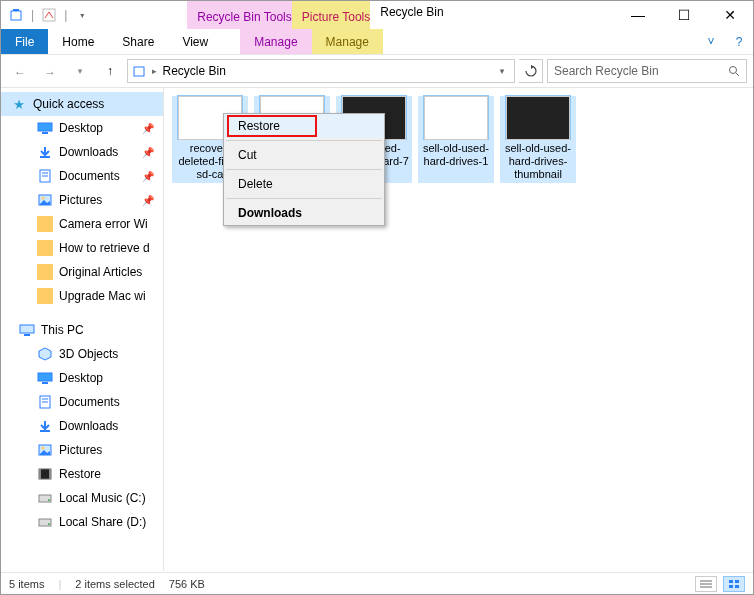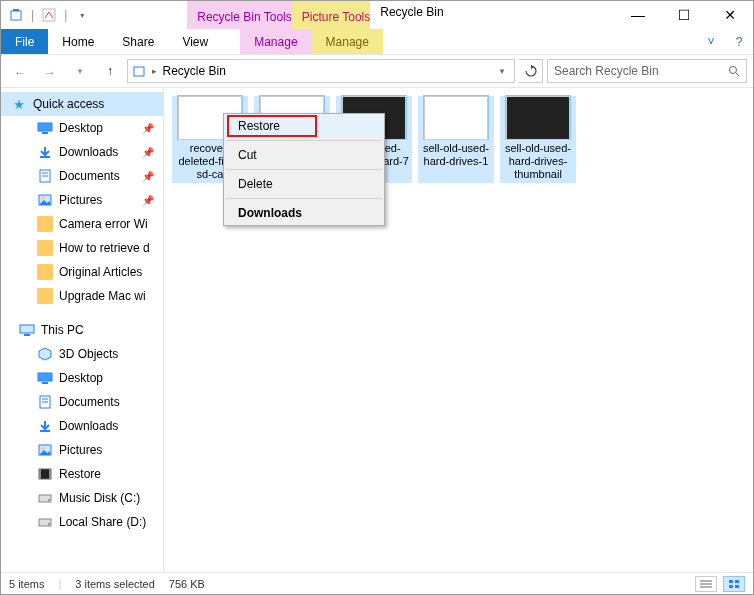--- a/index.html
+++ b/index.html
@@ -304,21 +304,21 @@
           </span>
           <span>Restore</span>
         </div>
         <div class="side-item lvl1">
           <span class="ico disk">
             <svg width="14" height="12">
               <rect x="1" y="3" width="12" height="7" fill="#ddd" stroke="#888"></rect>
               <circle cx="11" cy="8" r="1" fill="#4a4"></circle>
             </svg>
           </span>
-          <span>Music Disk (C:)</span>
+          <span>Local Music (C:)</span>
         </div>
         <div class="side-item lvl1">
           <span class="ico disk">
             <svg width="14" height="12">
               <rect x="1" y="3" width="12" height="7" fill="#ddd" stroke="#888"></rect>
               <circle cx="11" cy="8" r="1" fill="#4a4"></circle>
             </svg>
           </span>
           <span>Local Share (D:)</span>
         </div>
@@ -358,21 +358,21 @@
   <div class="ctx-sep"></div>
   <div class="ctx-item">Delete</div>
   <div class="ctx-sep"></div>
   <div class="ctx-item bold">Downloads</div>
 </div>
 <div class="redbox"></div>
 
 <div class="status">
   <span>5 items</span>
   <span style="color:#ccc;">|</span>
-  <span>3 items selected</span>
+  <span>2 items selected</span>
   <span>756 KB</span>
   <div class="right">
     <div class="view-btn">
       <svg width="12" height="10">
           <line x1="0" y1="2" x2="12" y2="2" stroke="#666"></line>
           <line x1="0" y1="5" x2="12" y2="5" stroke="#666"></line>
           <line x1="0" y1="8" x2="12" y2="8" stroke="#666"></line>
         </svg>
     </div>
     <div class="view-btn active">

